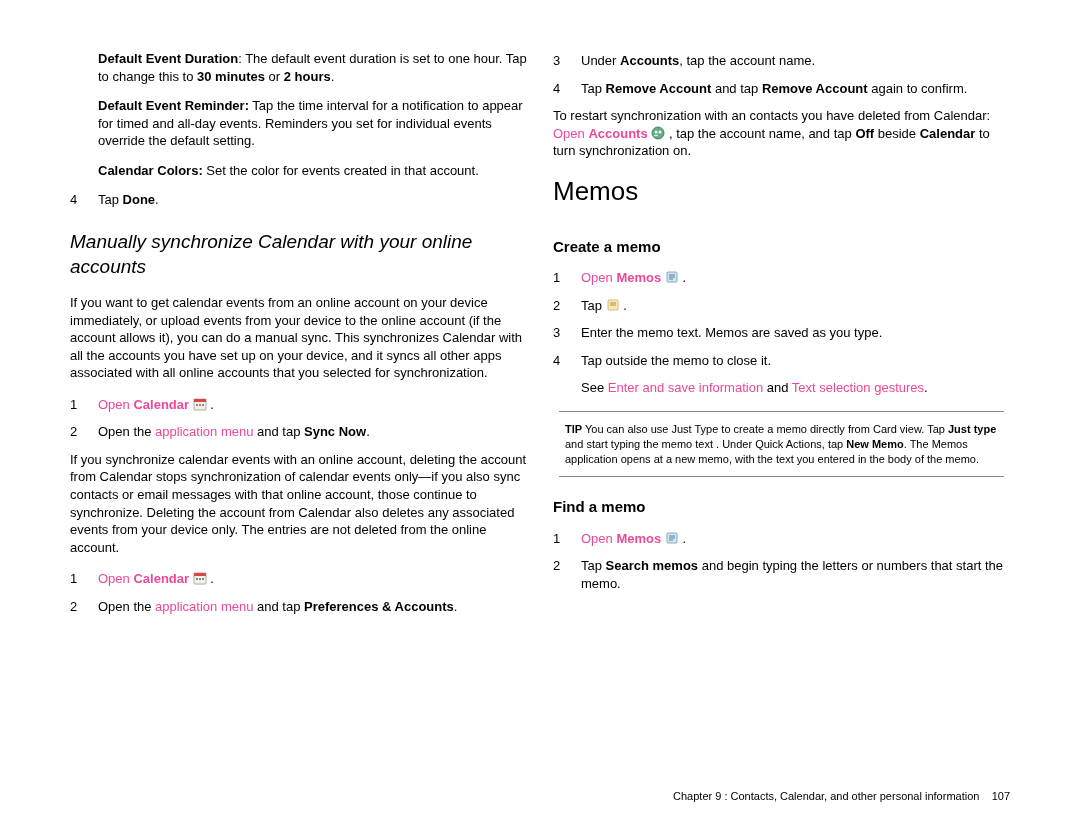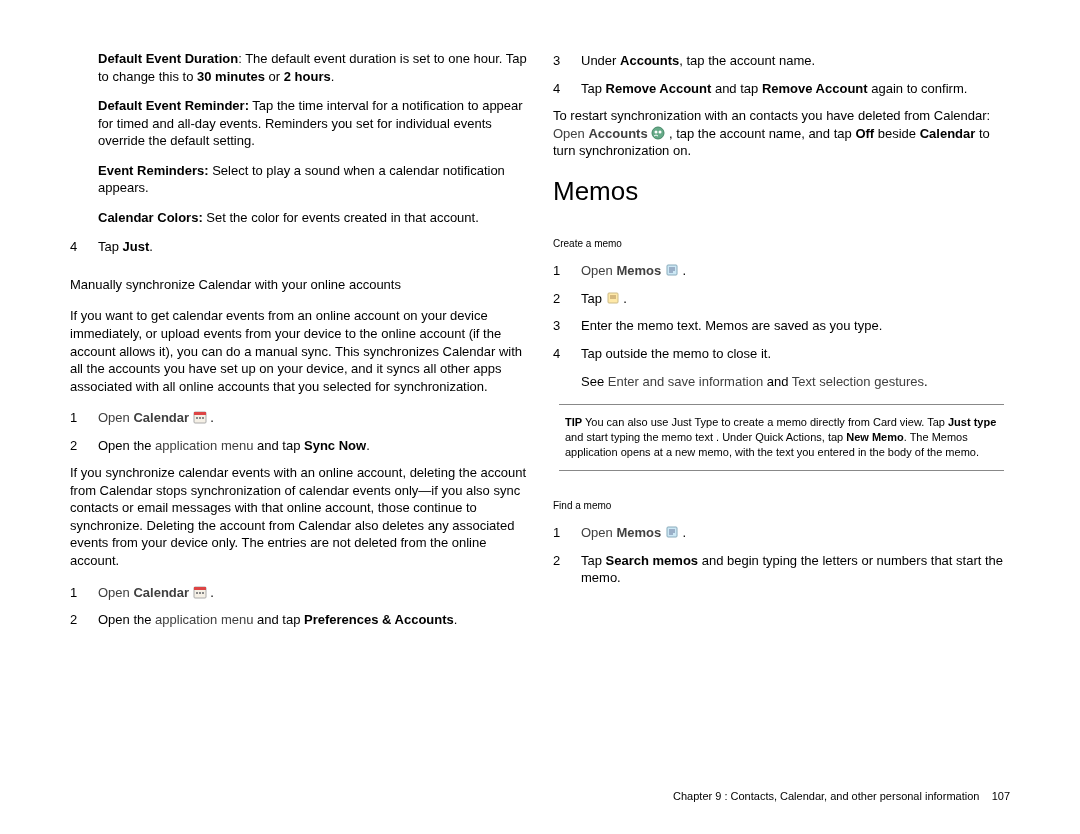--- a/index.html
+++ b/index.html
@@ -21,24 +21,24 @@
   .col {
     flex: 1;
     min-width: 0;
   }
   .para { margin-bottom: 14px; }
   .indent-block { padding-left: 28px; margin-bottom: 12px; }
   strong, b { font-weight: bold; }
   .step { display: flex; margin-bottom: 10px; margin-top: 2px; }
   .step-num { width: 28px; flex-shrink: 0; }
   .step-body { flex: 1; }
-  h2.section-title { font-size: 13px; font-weight: normal; margin-top: 20px; margin-bottom: 14px; }
+  h2.section-title { font-size: 19px; font-weight: normal; margin-top: 20px; margin-bottom: 14px; font-style: italic; }
   h1.big-title { font-size: 26px; font-weight: normal; margin-top: 10px; margin-bottom: 28px; }
-  h3.subsec { font-size: 10px; font-weight: normal; margin-top: 28px; margin-bottom: 12px; }
-  .link { color: #404040; }
+  h3.subsec { font-size: 15px; font-weight: bold; margin-top: 20px; margin-bottom: 12px; }
+  .link { color: #ec4899; }
   .tip-box {
     border-top: 1px solid #888;
     border-bottom: 1px solid #888;
     padding: 10px 6px;
     margin: 14px 6px 14px 6px;
     font-size: 11px;
     line-height: 1.35;
   }
   .footer {
     position: absolute;
@@ -55,29 +55,26 @@
 
   <div class="col">
 
     <div class="indent-block">
       <b>Default Event Duration</b><span>:</span><span> The default event duration is set to one hour. Tap to change this to </span><b>30 minutes</b><span> or </span><b>2 hours</b><span>.</span>
     </div>
     <div class="indent-block">
       <b>Default Event Reminder:</b><span> Tap the time interval for a notification to appear for timed and all-day events. Reminders you set for individual events override the default setting.</span>
     </div>
     <div class="indent-block">
-      <b>Event Reminders:</b><span> Select to play a sound when a calendar notification appears.</span>
-    </div>
-    <div class="indent-block">
       <b>Calendar Colors:</b><span> Set the color for events created in that account.</span>
     </div>
 
     <div class="step">
       <div class="step-num">4</div>
-      <div class="step-body"><span>Tap </span><b>Just</b><span>.</span></div>
+      <div class="step-body"><span>Tap </span><b>Done</b><span>.</span></div>
     </div>
 
     <h2 class="section-title">Manually synchronize Calendar with your online accounts</h2>
     <div class="para">If you want to get calendar events from an online account on your device immediately, or upload events from your device to the online account (if the account allows it), you can do a manual sync. This synchronizes Calendar with all the accounts you have set up on your device, and it syncs all other apps associated with all online accounts that you selected for synchronization.</div>
 
     <div class="step">
       <div class="step-num">1</div>
       <div class="step-body">
         <span class="link"><span>Open</span> <b>Calendar</b></span>
         <svg class="icon" width="14" height="14">

